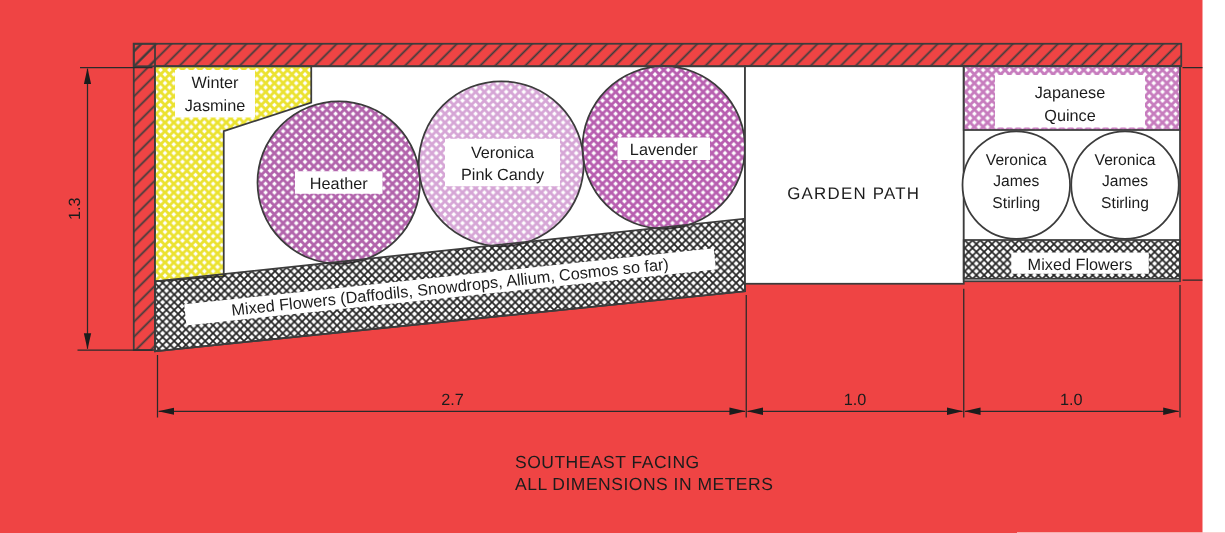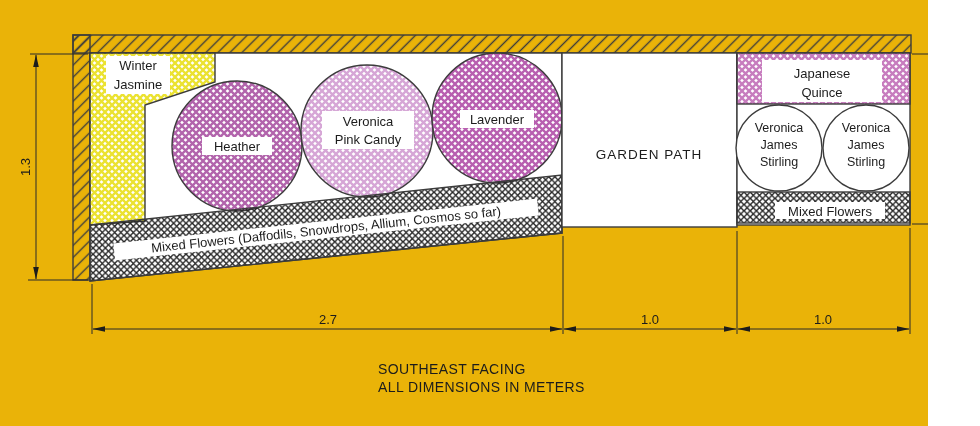--- a/index.html
+++ b/index.html
@@ -1,17 +1,17 @@
 <!DOCTYPE html>
 <html><head>
 <meta charset="utf-8">
 <style>
   html,body{margin:0;padding:0;background:#ffffff;}
-  .canvas{position:relative;width:928px;height:426px;background:#eab308;overflow:hidden;
-          font-family:"Liberation Sans",sans-serif;}
+  .canvas{position:relative;width:928px;height:426px;background:#ef4444;overflow:hidden;
+          font-family:"Liberation Sans",sans-serif;padding-left:34px;}
   svg{display:block;}
   text{font-family:"Liberation Sans",sans-serif;fill:#1c1c1c;}
   .lbl{font-size:13px;}
   .lbl-sm{font-size:12.5px;}
   .dim{font-size:13px;}
   .path-lbl{font-size:13.5px;letter-spacing:1px;}
   .title{font-size:14px;letter-spacing:0.4px;}
   .outline{stroke:#3c3c3c;stroke-width:1.4;}
   .thin{stroke:#2a2a2a;stroke-width:1;}
 </style>

